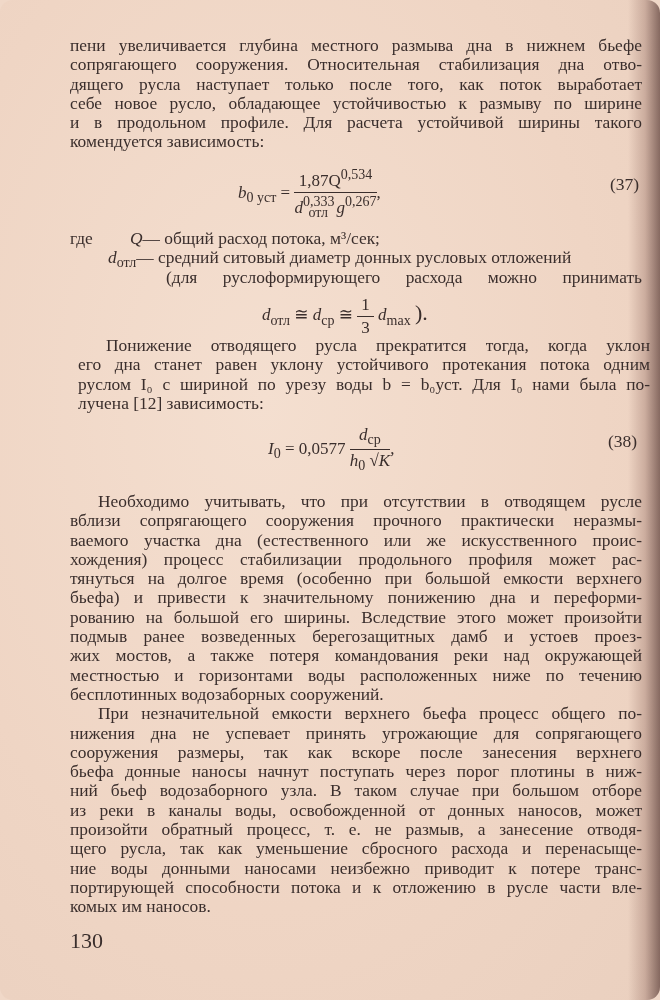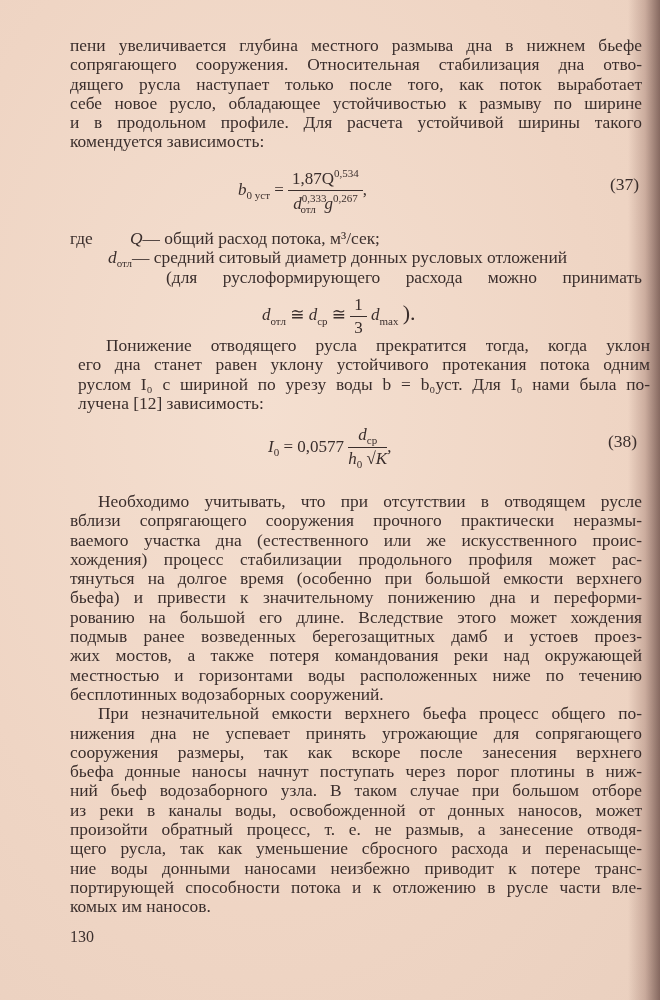--- a/index.html
+++ b/index.html
@@ -8,40 +8,41 @@
     background: #f0d8c8;
     position: relative;
     font-family: "Liberation Serif", "DejaVu Serif", serif;
     color: #3a2e2c;
   }
   .page {
     position: absolute; left: 0; top: 0; width: 660px; height: 1000px;
     background:
       linear-gradient(to right, rgba(0,0,0,0) 0px, rgba(0,0,0,0) 628px, rgba(140,100,90,0.35) 645px, rgba(90,60,55,0.7) 660px),
       radial-gradient(ellipse at 40% 40%, #f4dfd0 0%, #efd5c4 60%, #ead0bf 100%);
+    border-radius: 13px;
   }
   .text {
     position: absolute; left: 70px; width: 572px;
     font-size: 17.4px; line-height: 19.3px;
     text-align: justify;
   }
   .line { display: block; white-space: nowrap; text-align-last: justify; text-align: justify; height: 19.3px; }
   .line.last { text-align-last: left; }
   .indent { text-indent: 28px; }
   .formula {
     position: absolute; font-size: 17px;
   }
   .frac { display: inline-block; vertical-align: middle; text-align: center; }
   .frac .num { display: block; border-bottom: 1px solid #3a2e2c; padding: 0 4px 1px; }
   .frac .den { display: block; padding-top: 1px; }
-  sup, sub { font-size: 11px; }
+  sup, sub { font-size: 14px; }
   .eqno { position: absolute; font-size: 17.5px; }
   .where { position: absolute; font-size: 17.4px; line-height: 19.5px; }
   i { font-style: italic; }
-  .pagenum { position: absolute; left: 70px; top: 928px; font-size: 16px; }
+  .pagenum { position: absolute; left: 70px; top: 928px; font-size: 22px; }
 </style>
 </head>
 <body>
 
 <div class="page">
 
   <div class="text" style="top:36px;">
     <span class="line">пени увеличивается глубина местного размыва дна в нижнем бьефе</span>
     <span class="line">сопрягающего сооружения. Относительная стабилизация дна отво-</span>
     <span class="line">дящего русла наступает только после того, как поток выработает</span>
@@ -99,21 +100,21 @@
   </div>
   <div class="eqno" style="left:608px; top:431px;">(38)</div>
 
   <div class="text" style="top:492px;">
     <span class="line indent">Необходимо учитывать, что при отсутствии в отводящем русле</span>
     <span class="line">вблизи сопрягающего сооружения прочного практически неразмы-</span>
     <span class="line">ваемого участка дна (естественного или же искусственного проис-</span>
     <span class="line">хождения) процесс стабилизации продольного профиля может рас-</span>
     <span class="line">тянуться на долгое время (особенно при большой емкости верхнего</span>
     <span class="line">бьефа) и привести к значительному понижению дна и переформи-</span>
-    <span class="line">рованию на большой его длине. Вследствие этого может хождения</span>
+    <span class="line">рованию на большой его ширины. Вследствие этого может произойти</span>
     <span class="line">подмыв ранее возведенных берегозащитных дамб и устоев проез-</span>
     <span class="line">жих мостов, а также потеря командования реки над окружающей</span>
     <span class="line">местностью и горизонтами воды расположенных ниже по течению</span>
     <span class="line last">бесплотинных водозаборных сооружений.</span>
     <span class="line indent">При незначительной емкости верхнего бьефа процесс общего по-</span>
     <span class="line">нижения дна не успевает принять угрожающие для сопрягающего</span>
     <span class="line">сооружения размеры, так как вскоре после занесения верхнего</span>
     <span class="line">бьефа донные наносы начнут поступать через порог плотины в ниж-</span>
     <span class="line">ний бьеф водозаборного узла. В таком случае при большом отборе</span>
     <span class="line">из реки в каналы воды, освобожденной от донных наносов, может</span>

